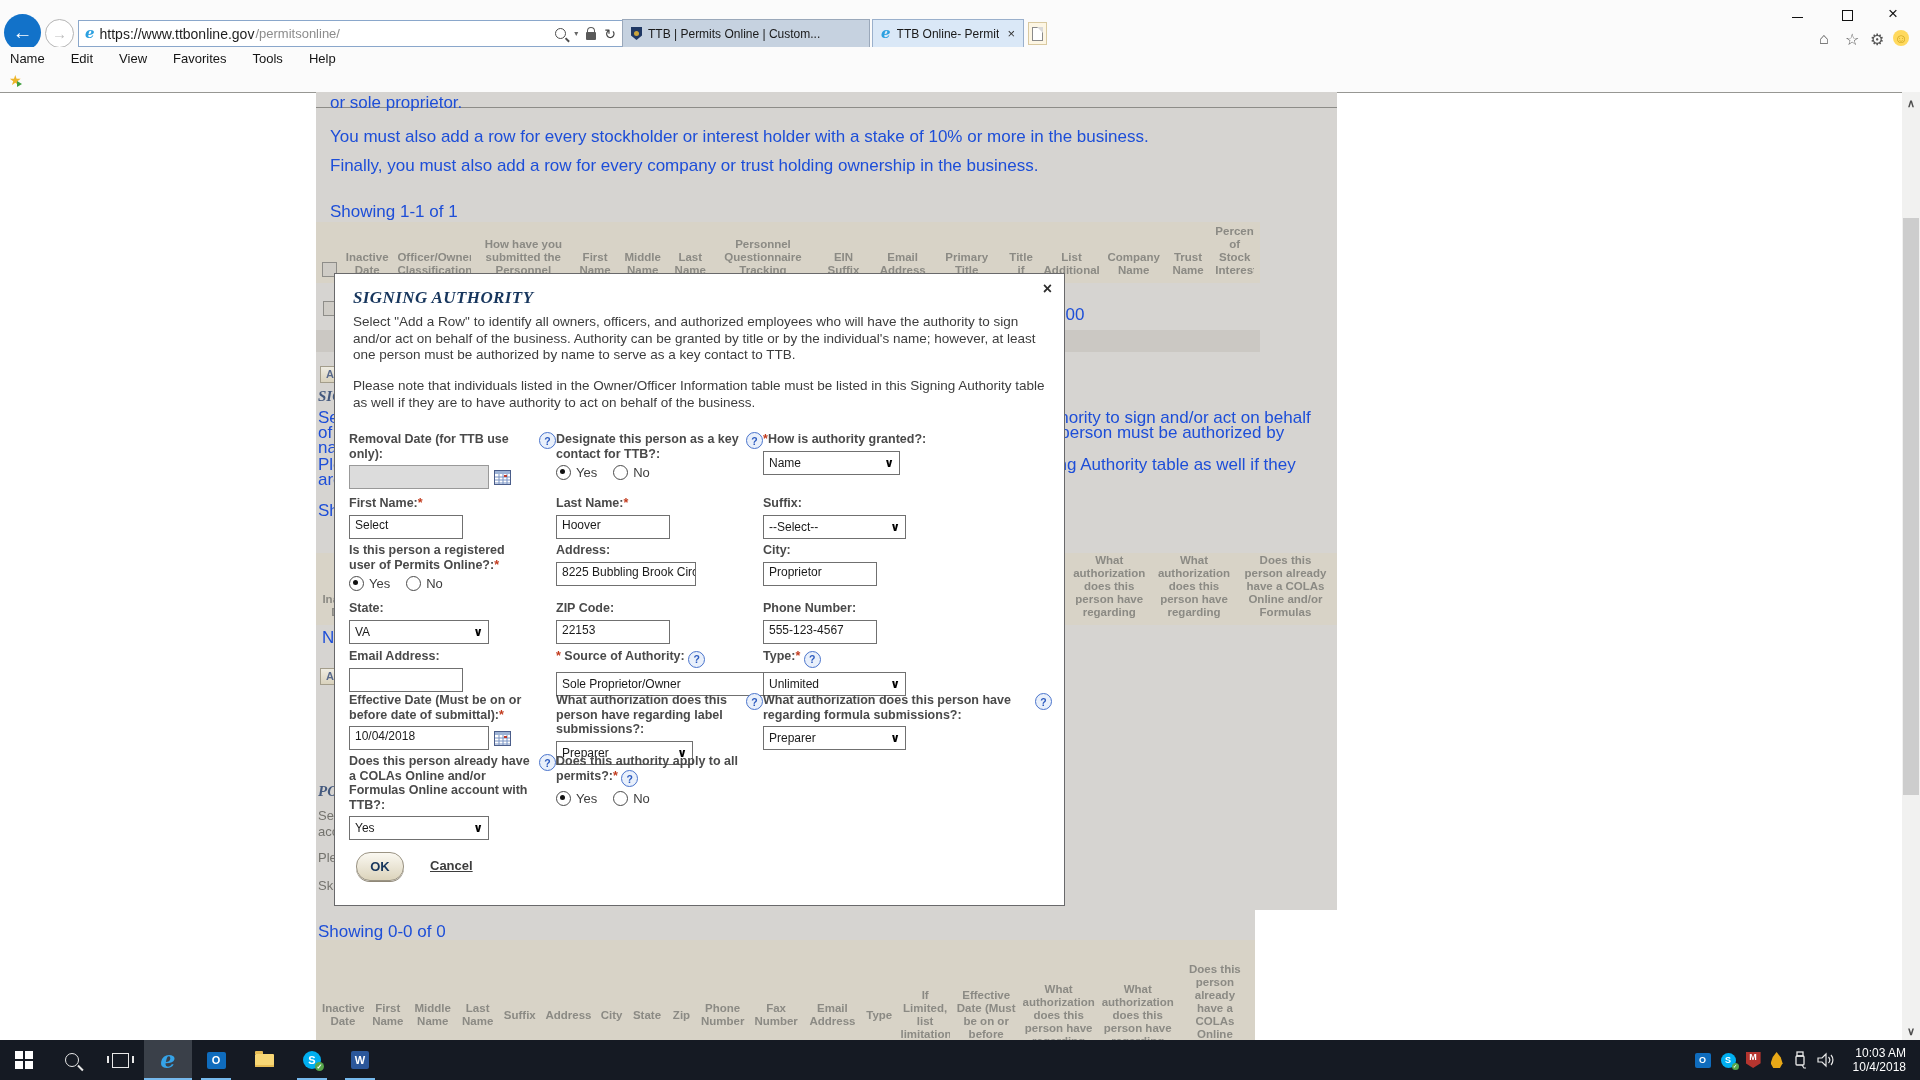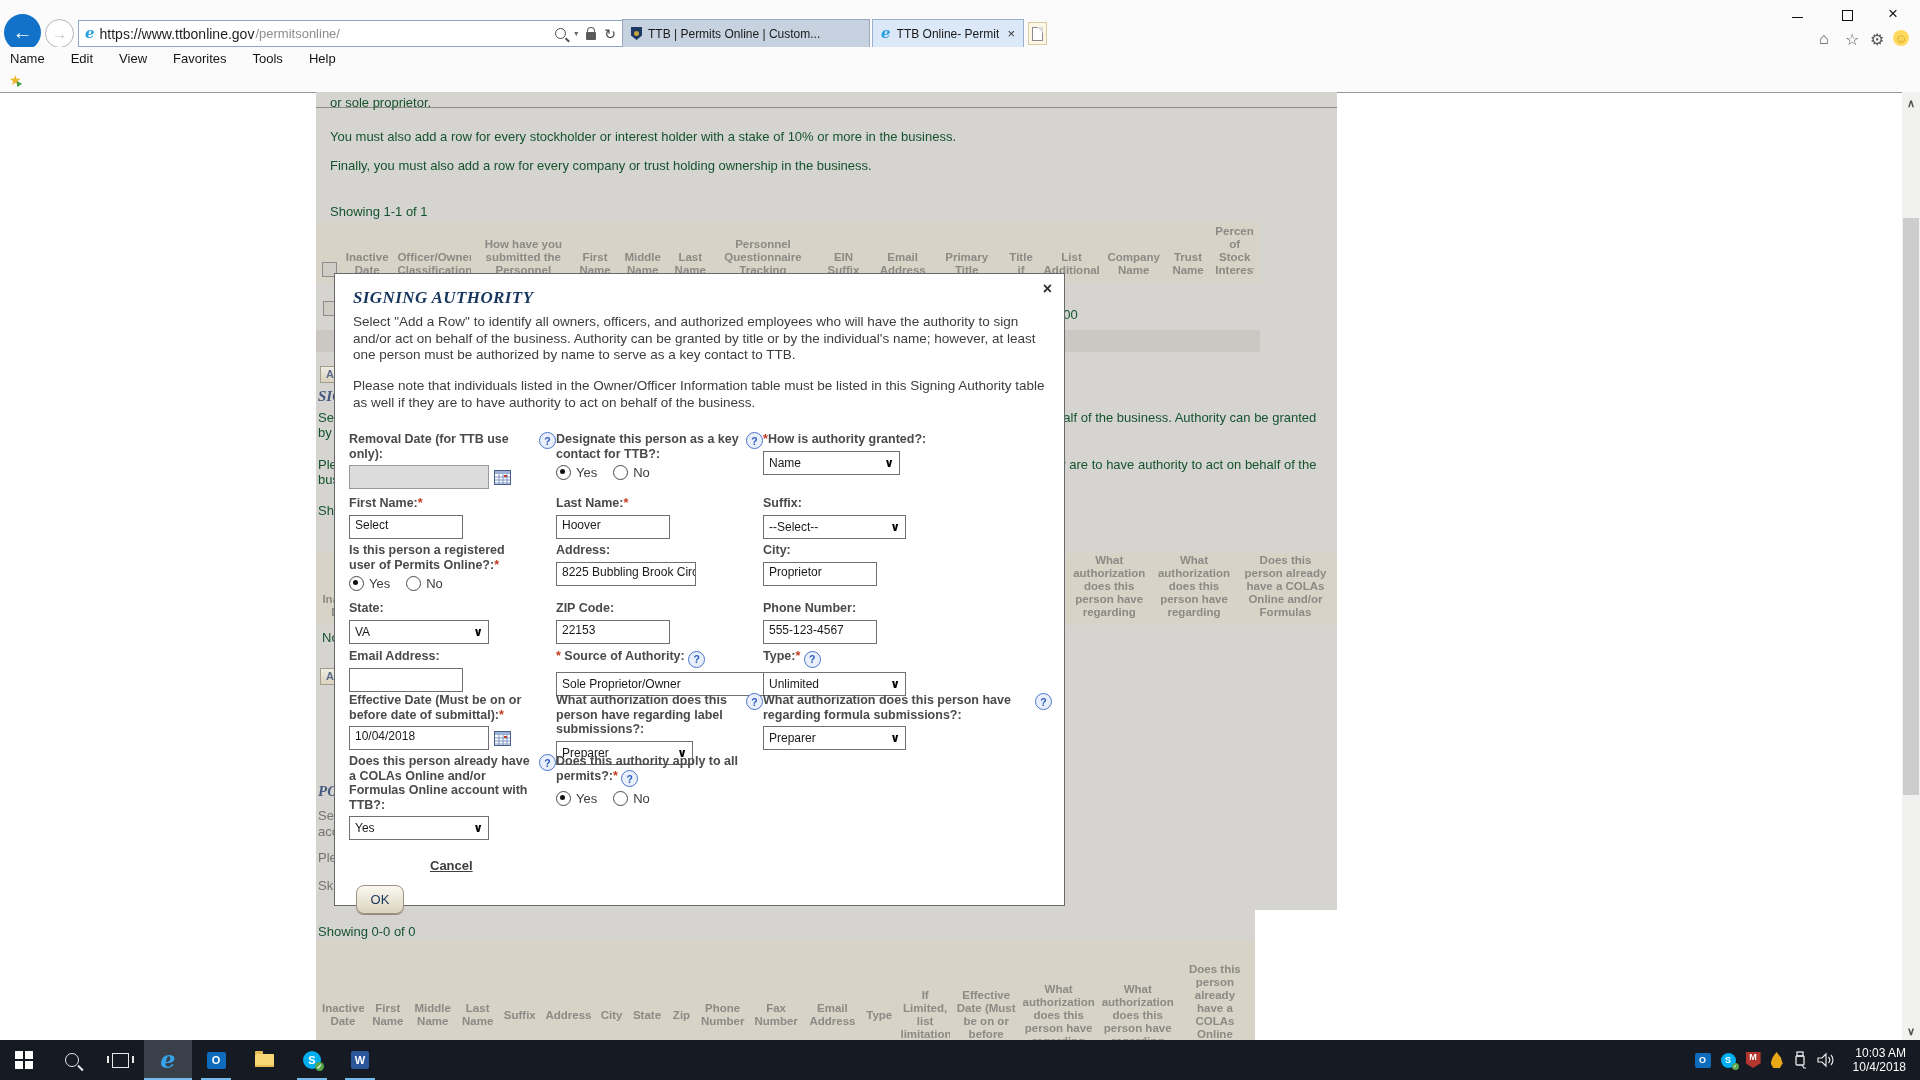--- a/index.html
+++ b/index.html
@@ -46,21 +46,21 @@
   .ci-smile{left:1893px;color:#caa21a;background:#ffd95e;border-radius:50%;width:16px;height:16px;font-size:13px;overflow:hidden}
   .menubar{left:0;top:47px;width:1920px;height:23px;background:#fbfbfb;display:flex;align-items:center;gap:26px;padding-left:10px;font-size:13px;color:#151515}
   .favbar{left:0;top:70px;width:1920px;height:21px;background:#fbfbfb}
   .fav-star{left:9px;top:72px;font-size:14px;color:#edb52a;position:absolute}
   .fav-star::after{content:"";position:absolute;right:-3px;bottom:1px;border:3px solid transparent;border-left:5px solid #3f9e3f}
 
   
   .graycol{left:316px;top:92px;width:1021px;height:818px;background:#d6d4d1}
   .graycol2{left:316px;top:910px;width:939px;height:130px;background:#d6d4d1}
   .hline{left:316px;top:107px;width:1021px;border-top:1px solid #8d8c88}
-  .bg-text{color:#14532d;font-size:13px;line-height:15px}
+  .bg-text{color:#1d4ed8;font-size:17px;line-height:15px}
   .bg-head{color:#44597e;font-weight:bold;font-style:italic;font-family:"Liberation Serif",serif;font-size:15px;white-space:nowrap}
   .thdr{background:#d8d3c7;display:flex;align-items:flex-end;column-gap:7px;box-sizing:border-box;padding:4px 6px 6px 6px}
   .thcell{font-size:11.5px;font-weight:bold;color:#8b8a84;text-align:center;line-height:13px;overflow:hidden}
   .chk{width:13px;height:13px;border:1px solid #8e8d89;background:#cfccc6;flex:none}
   .t1{left:316px;top:222px;width:944px;height:61px}
   .t1row{left:316px;top:283px;width:944px;height:47px}
   .t1band{left:316px;top:330px;width:944px;height:22px;background:#cbc8c3}
   .addrow{width:84px;height:17px;background:linear-gradient(#efece2,#d9d2bd);border:1px solid #a39d8b;
           color:#5a6b8c;font-weight:bold;font-size:11px;line-height:15px;text-align:left;padding:0 0 0 5px;
           overflow:hidden;white-space:nowrap;box-sizing:border-box}
@@ -97,22 +97,22 @@
   .sel .txt{flex:1;font-size:12px;color:#1a1a1a;display:flex;align-items:center;padding:0 5px;white-space:nowrap;overflow:hidden}
   .sel .chev{width:20px;display:flex;align-items:center;justify-content:center;font-size:12px;font-weight:bold;color:#000;
              font-family:"DejaVu Sans",sans-serif}
   .sel.w143{width:143px}.sel.w140{width:140px}.sel.w268{width:268px}.sel.w137{width:137px}
   .radgrp{display:flex;align-items:center;gap:5px;font-size:13px;color:#3d3d3d;margin-top:3px}
   .radio{width:13px;height:13px;border-radius:50%;border:1px solid #4a4a4a;background:#fff;position:relative;flex:none}
   .radio.on::after{content:"";position:absolute;left:3px;top:3px;width:5px;height:5px;border-radius:50%;background:#111}
   .radgrp .gap{width:6px}
   .daterow{display:flex;align-items:center;gap:5px}
   .calico{flex:none}
-  .okbtn{position:absolute;left:21px;top:611px;width:46px;height:27px;border:1px solid #9b9484;border-radius:8px;
-         background:linear-gradient(#faf8f1,#dcd4bc);color:#17365d;font-weight:normal;font-size:13px;
+  .okbtn{position:absolute;left:21px;top:578px;width:46px;height:27px;border:1px solid #9b9484;border-radius:14px;
+         background:linear-gradient(#faf8f1,#dcd4bc);color:#17365d;font-weight:bold;font-size:13px;
          display:flex;align-items:center;justify-content:center;box-shadow:0 1px 0 #8f8878}
   .cancel{position:absolute;left:95px;top:584px;font-size:13px;font-weight:bold;color:#3d3d3d;text-decoration:underline}
 
   
   .taskbar{left:0;top:1040px;width:1920px;height:40px;background:#151a23;display:flex;align-items:stretch}
   .tb-btn{width:48px;display:flex;align-items:center;justify-content:center;position:relative;flex:none}
   .tb-btn.active{background:#3a4049}
   .tb-btn.active::after{content:"";position:absolute;left:0;right:0;bottom:0;height:2px;background:#76b9ed}
   .tb-btn.run::after{content:"";position:absolute;left:9px;right:9px;bottom:0;height:2px;background:#76b9ed}
   .startico{display:grid;grid-template-columns:8px 8px;grid-template-rows:8px 8px;gap:1.5px}

